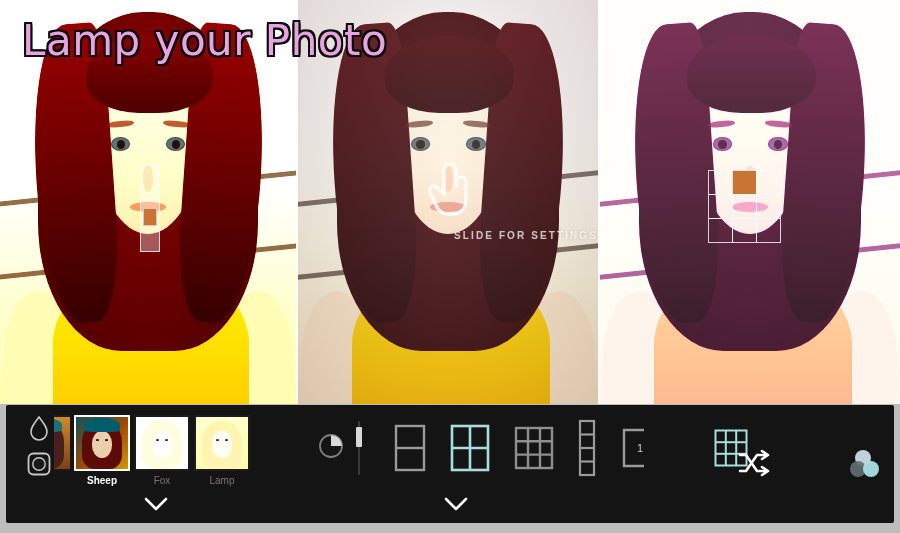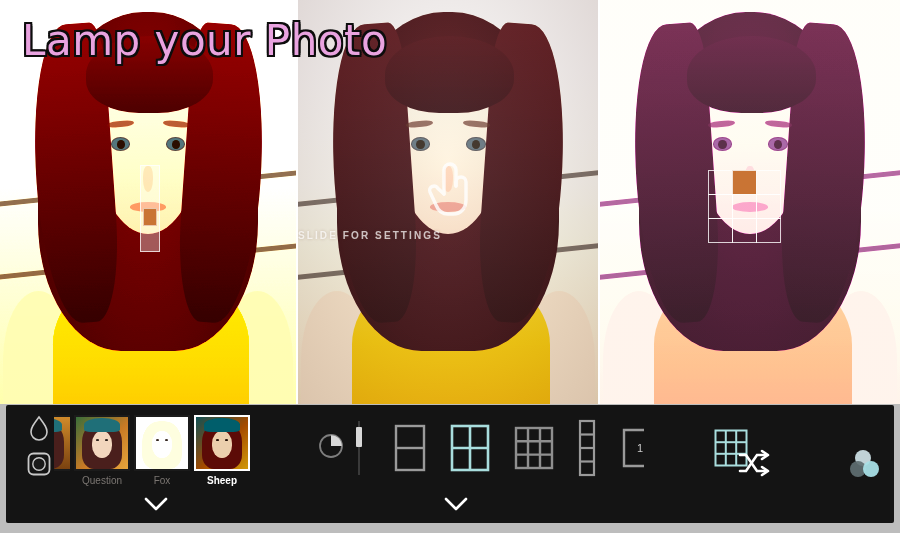--- a/index.html
+++ b/index.html
@@ -175,21 +175,21 @@
   }
   .grid-overlay .cell {
     border: 1px solid rgba(255,255,255,0.8);
     margin: -0.5px;
   }
   .grid-overlay .cell.active { background: #c97434; }
 
   .slide-hint {
     position: absolute;
     left: 0; right: 0;
-    text-align: left;
+    text-align: right;
     color: rgba(255,255,255,0.72);
     font-size: 10px;
     letter-spacing: 2.1px;
     font-weight: 700;
     text-shadow: 0 0 3px rgba(120,70,50,0.3);
   }
   .hand-cursor {
     position: absolute;
     opacity: 0.82;
   }
@@ -457,61 +457,60 @@
               <div class="mp-bg" style="background:linear-gradient(180deg,#d08a2a,#7a4210);"></div>
               <div class="mp-hair"></div>
                 <div class="mp-face"></div>
                 <div class="mp-hat"></div>
 
             </div>
           </div>
           <div class="thumb-label"></div>
         </div>
 
-        <div class="thumb-wrap">
-          <div class="thumb">
-            <div class="mini-portrait">
-              <div class="mp-bg" style="background:linear-gradient(135deg,#3a6e3a,#c87a25 55%,#e8a63c);"></div>
-              <div class="mp-hair"></div>
-                <div class="mp-face"></div>
-                <div class="mp-hat"></div>
-              <div class="mp-eye l"></div>
-                <div class="mp-eye r"></div>
-            </div>
-          </div>
-          <div class="thumb-label">Question</div>
-        </div>
-
-        <div class="thumb-wrap">
-          <div class="thumb">
-            <div class="mini-portrait" style="filter:brightness(1.25) saturate(0.7);">
-              <div class="mp-bg" style="background:linear-gradient(180deg,#f7eff3,#e8dde6);"></div>
-              <div class="mp-hair" style="background:#e2cfa8;"></div>
-              <div class="mp-face" style="background:#fae3d8;"></div>
-              <div class="mp-eye l"></div>
-                <div class="mp-eye r"></div>
-            </div>
-          </div>
-          <div class="thumb-label">Fox</div>
-        </div>
 
         <div class="thumb-wrap selected">
           <div class="thumb">
             <div class="mini-portrait" style="filter:saturate(1.3) contrast(1.15) brightness(0.92);">
               <div class="mp-bg" style="background:linear-gradient(135deg,#2b5a5e,#9c5a22 55%,#caa23a);"></div>
               <div class="mp-hair" style="background:#5a1f1c;"></div>
               <div class="mp-face"></div>
               <div class="mp-hat" style="background:#19656e;"></div>
               <div class="mp-eye l"></div>
                 <div class="mp-eye r"></div>
             </div>
           </div>
           <div class="thumb-label">Sheep</div>
         </div>
 
+        <div class="thumb-wrap">
+          <div class="thumb">
+            <div class="mini-portrait" style="filter:brightness(1.25) saturate(0.7);">
+              <div class="mp-bg" style="background:linear-gradient(180deg,#f7eff3,#e8dde6);"></div>
+              <div class="mp-hair" style="background:#e2cfa8;"></div>
+              <div class="mp-face" style="background:#fae3d8;"></div>
+              <div class="mp-eye l"></div>
+                <div class="mp-eye r"></div>
+            </div>
+          </div>
+          <div class="thumb-label">Fox</div>
+        </div>
+
+        <div class="thumb-wrap">
+          <div class="thumb">
+            <div class="mini-portrait" style="filter:sepia(0.45) brightness(1.15);">
+              <div class="mp-bg" style="background:linear-gradient(180deg,#f2dea0,#e4c878);"></div>
+              <div class="mp-hair" style="background:#e0c285;"></div>
+              <div class="mp-face" style="background:#fae7d2;"></div>
+              <div class="mp-eye l"></div>
+                <div class="mp-eye r"></div>
+            </div>
+          </div>
+          <div class="thumb-label">Lamp</div>
+        </div>
       </div>
 
       <div class="icon-btn" style="position:absolute; left:310px; top:26px;">
         <svg width="26" height="26" viewBox="0 0 26 26">
           <circle cx="13" cy="13" r="11" fill="none" stroke="#7e7e7e" stroke-width="1.8"></circle>
           <path d="M13 13 L13 2.2 A10.8 10.8 0 0 1 23.8 13 Z" fill="#d8d8d8"></path>
         </svg>
       </div>
 
       <div class="tb-divider-slider" style="left:352px;">

